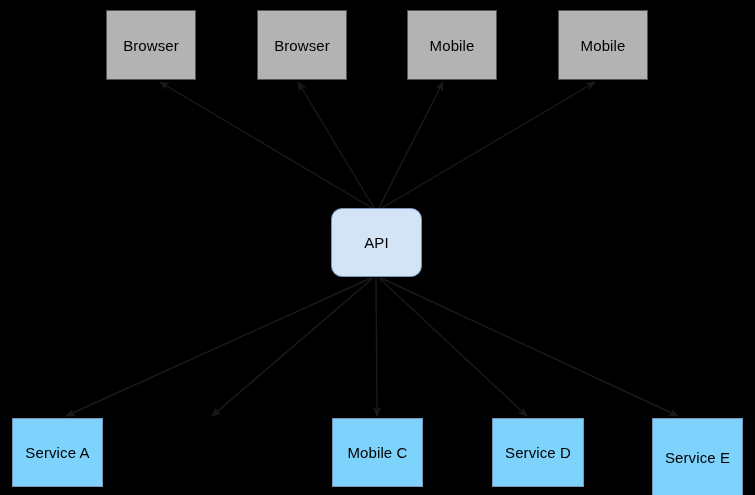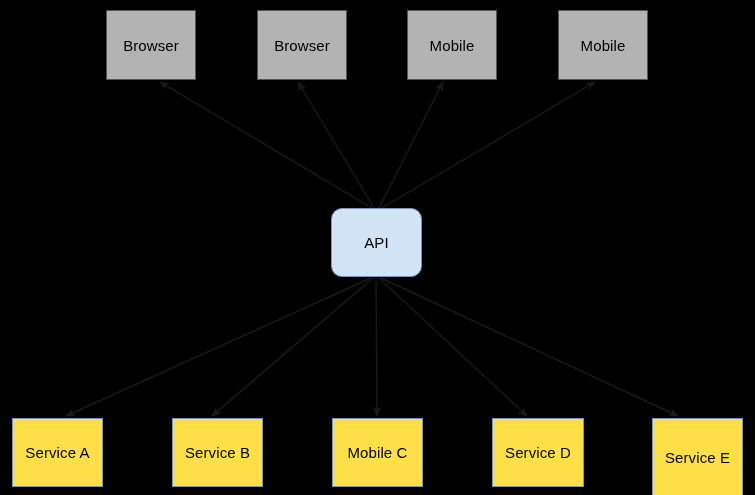--- a/index.html
+++ b/index.html
@@ -39,21 +39,21 @@
   .node.client {
     background: #b3b3b3;
     border-color: #555555;
   }
   .node.api {
     background: #d4e4f7;
     border-color: #7a96b8;
     border-radius: 11px;
   }
   .node.service {
-    background: #fde047;
+    background: #7dd3fc;
     border-color: #7a96b8;
   }
   .node .label {
     display: block;
     width: 100%;
     padding: 0 3px;
     box-sizing: border-box;
   }
 </style>
 </head>
@@ -87,23 +87,20 @@
     </div>
     <div class="node client" style="left: 558px; top: 10px; width: 90px; height: 70px;">
       <span class="label">Mobile</span>
     </div>
     <div class="node api" style="left: 331px; top: 208px; width: 91px; height: 69px;">
       <span class="label">API</span>
     </div>
     <div class="node service" style="left: 12px; top: 418px; width: 91px; height: 69px;">
       <span class="label">Service A</span>
     </div>
-    <div class="node service" style="left: 172px; top: 418px; width: 91px; height: 69px;">
-      <span class="label">Service B</span>
-    </div>
     <div class="node service" style="left: 332px; top: 418px; width: 91px; height: 69px;">
       <span class="label">Mobile C</span>
     </div>
     <div class="node service" style="left: 492px; top: 418px; width: 92px; height: 69px;">
       <span class="label">Service D</span>
     </div>
     <div class="node service" style="left: 652px; top: 418px; width: 91px; height: 79px;">
       <span class="label">Service E</span>
     </div>
   </div>

